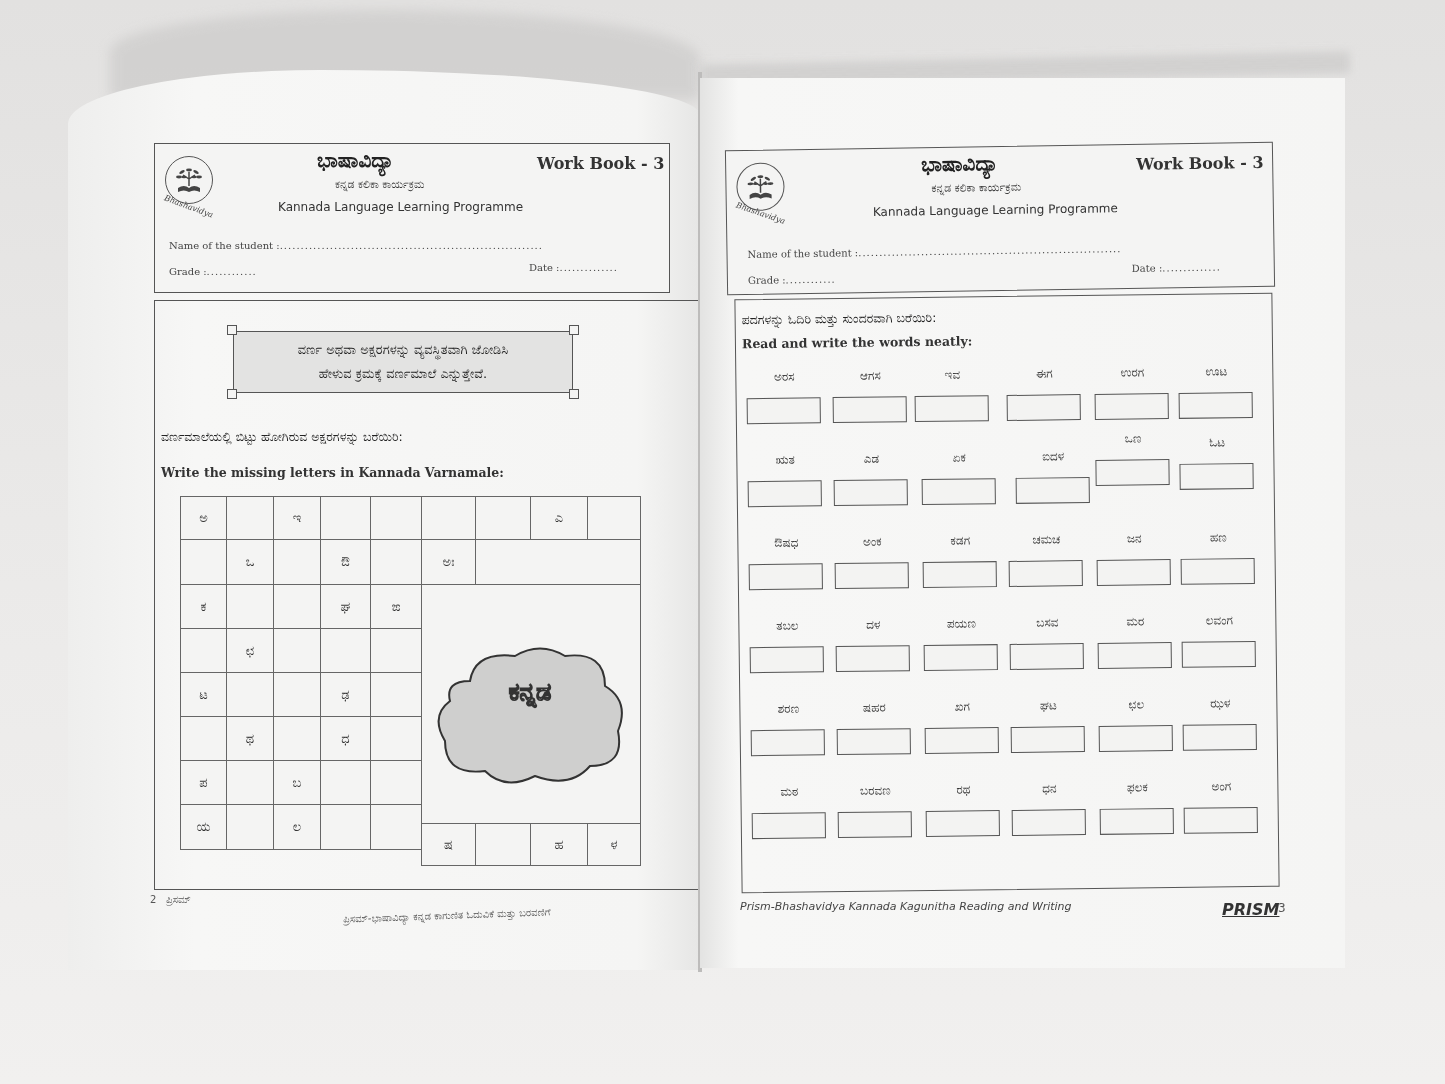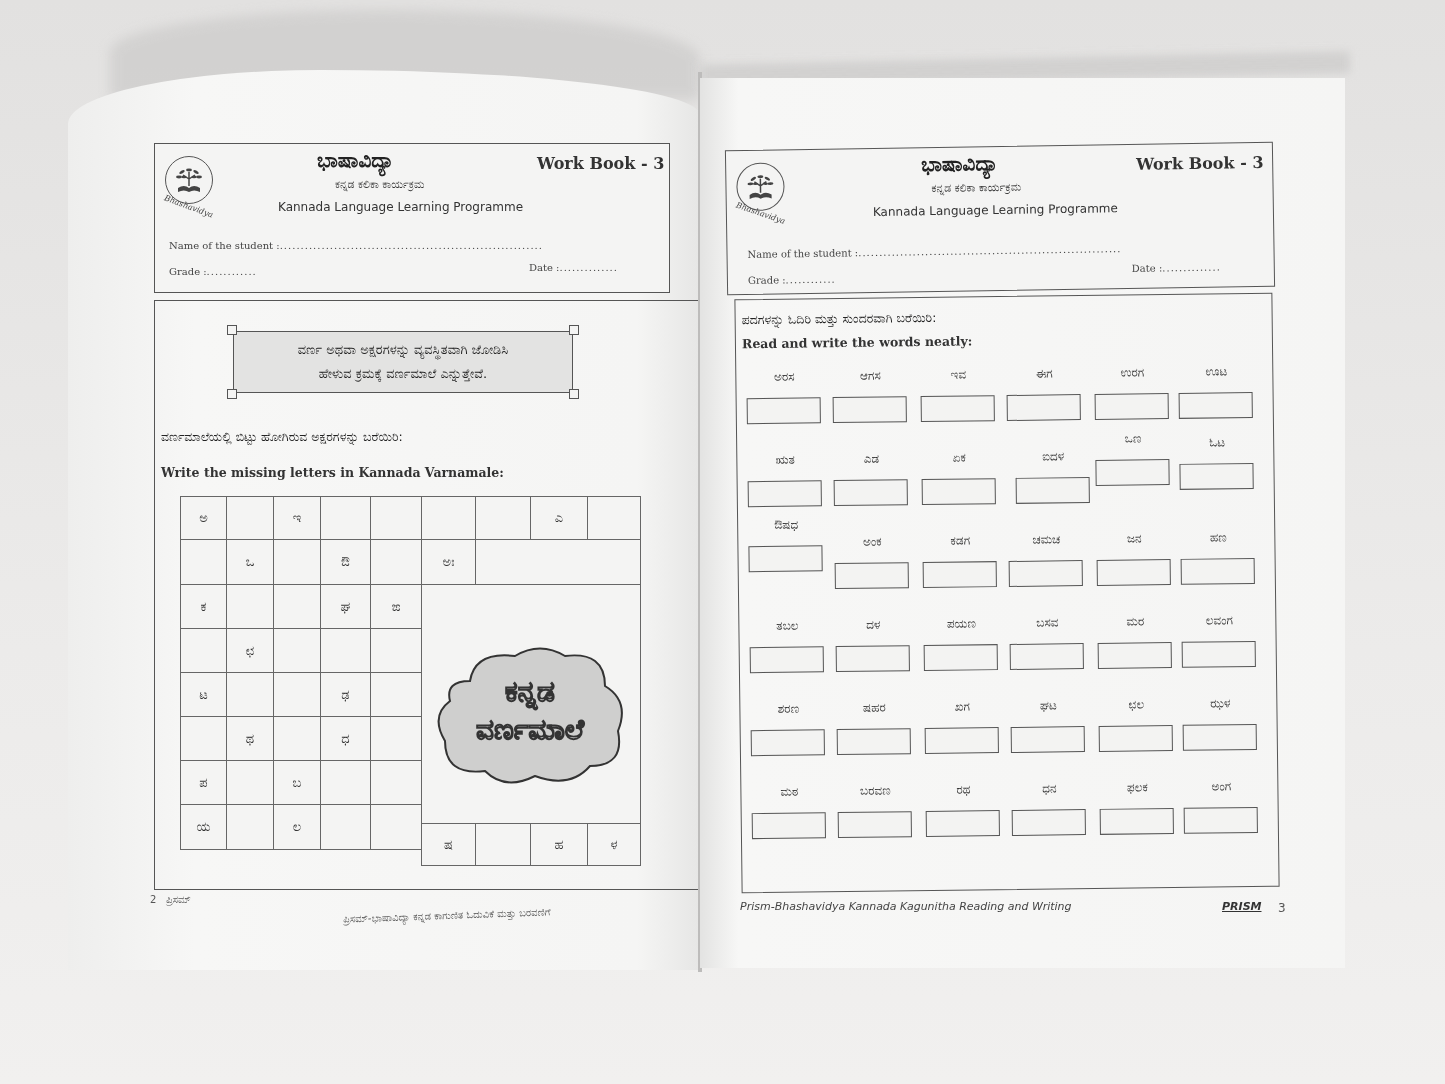--- a/index.html
+++ b/index.html
@@ -76,27 +76,27 @@
   .cell {
     position: absolute; border: 1px solid #666; display: flex; align-items: center; justify-content: center;
     font-size: 13px; color: #333; background: #f4f4f3;
   }
 
   .cloud {
     position: absolute; left: 275px; top: 340px; width: 200px; height: 150px;
   }
   .cloud-text {
     position: absolute; left: 0; top: 32px; width: 200px; text-align: center;
-    font-size: 28px; line-height: 38px; color: #f2f2f2; font-weight: bold;
+    font-size: 24px; line-height: 38px; color: #f2f2f2; font-weight: bold;
     -webkit-text-stroke: 1px #333;
   }
 
   .footer-left { position: absolute; font-size: 10px; color: #555; }
   .footer-right-text { position:absolute; font-style: italic; font-size: 11px; color: #444; }
-  .prism { position:absolute; font-weight: bold; font-style: italic; text-decoration: underline; font-size: 11px; color:#333; }
+  .prism { position:absolute; font-weight: bold; font-style: italic; text-decoration: underline; font-size: 16px; color:#333; }
 
   .word-grid { position: absolute; left: 10px; top: 70px; width: 520px; }
   .word-cell { position: absolute; width: 76px; height: 72px; }
   .word-label { position:absolute; left:0; top:0; width:76px; text-align:center; font-size: 12px; color:#333; }
   .word-box { position:absolute; left:0; top:28px; width:74px; height:26px; border:1.4px solid #555; background:#f3f3f2; }
 </style>
 </head>
 <body>
 
 <div class="shadow-left"></div>
@@ -209,21 +209,20 @@
       <div class="cell" style="left:350px;top:327px;width:58px;height:43px">ಹ</div>
       <div class="cell" style="left:407px;top:327px;width:54px;height:43px">ಳ</div>
     </div>
 
     <div class="cloud">
       <svg width="200" height="150" viewBox="0 0 200 150">
         <path d="M40 40 Q45 10 85 15 Q110 0 135 15 Q175 10 175 45 Q200 60 188 90 Q195 125 160 125 Q140 148 105 135 Q75 150 55 130 Q15 135 15 100 Q0 75 20 60 Q15 40 40 40 Z" fill="#cfcfce" stroke="#333" stroke-width="2"></path>
       </svg>
       <div class="cloud-text">
         <div>ಕನ್ನಡ</div>
-        <div>ವರ್ಣಮಾಲೆ</div>
       </div>
     </div>
   </div>
 
   <div class="footer-left" style="left:82px; top:824px;">
     <span>2</span>&nbsp;&nbsp;&nbsp;<span style="">ಪ್ರಿಸಮ್</span>
   </div>
   <div class="footer-left" style="left:275px; top:840px; transform: rotate(-2deg);">ಪ್ರಿಸಮ್-ಭಾಷಾವಿದ್ಯಾ ಕನ್ನಡ ಕಾಗುಣಿತ ಓದುವಿಕೆ ಮತ್ತು ಬರವಣಿಗೆ</div>
 </div>
 
@@ -269,21 +268,21 @@
     <div class="word-grid">
 
       <div class="word-cell" style="left:0;top:0">
           <div class="word-label">ಅರಸ</div>
           <div class="word-box"></div>
         </div>
       <div class="word-cell" style="left:86px;top:0">
           <div class="word-label">ಆಗಸ</div>
           <div class="word-box"></div>
         </div>
-      <div class="word-cell" style="left:174px;top:0">
+      <div class="word-cell" style="left:168px;top:0">
           <div class="word-label">ಇವ</div>
           <div class="word-box"></div>
         </div>
       <div class="word-cell" style="left:260px;top:0">
           <div class="word-label">ಈಗ</div>
           <div class="word-box"></div>
         </div>
       <div class="word-cell" style="left:348px;top:0">
           <div class="word-label">ಉರಗ</div>
           <div class="word-box"></div>
@@ -311,21 +310,21 @@
         </div>
       <div class="word-cell" style="left:348px;top:66px">
           <div class="word-label">ಒಣ</div>
           <div class="word-box"></div>
         </div>
       <div class="word-cell" style="left:432px;top:71px">
           <div class="word-label">ಓಟ</div>
           <div class="word-box"></div>
         </div>
 
-      <div class="word-cell" style="left:0;top:148px">
+      <div class="word-cell" style="left:0;top:166px">
           <div class="word-label">ಔಷಧ</div>
           <div class="word-box"></div>
         </div>
       <div class="word-cell" style="left:86px;top:166px">
           <div class="word-label">ಅಂಕ</div>
           <div class="word-box"></div>
         </div>
       <div class="word-cell" style="left:174px;top:166px">
           <div class="word-label">ಕಡಗ</div>
           <div class="word-box"></div>

